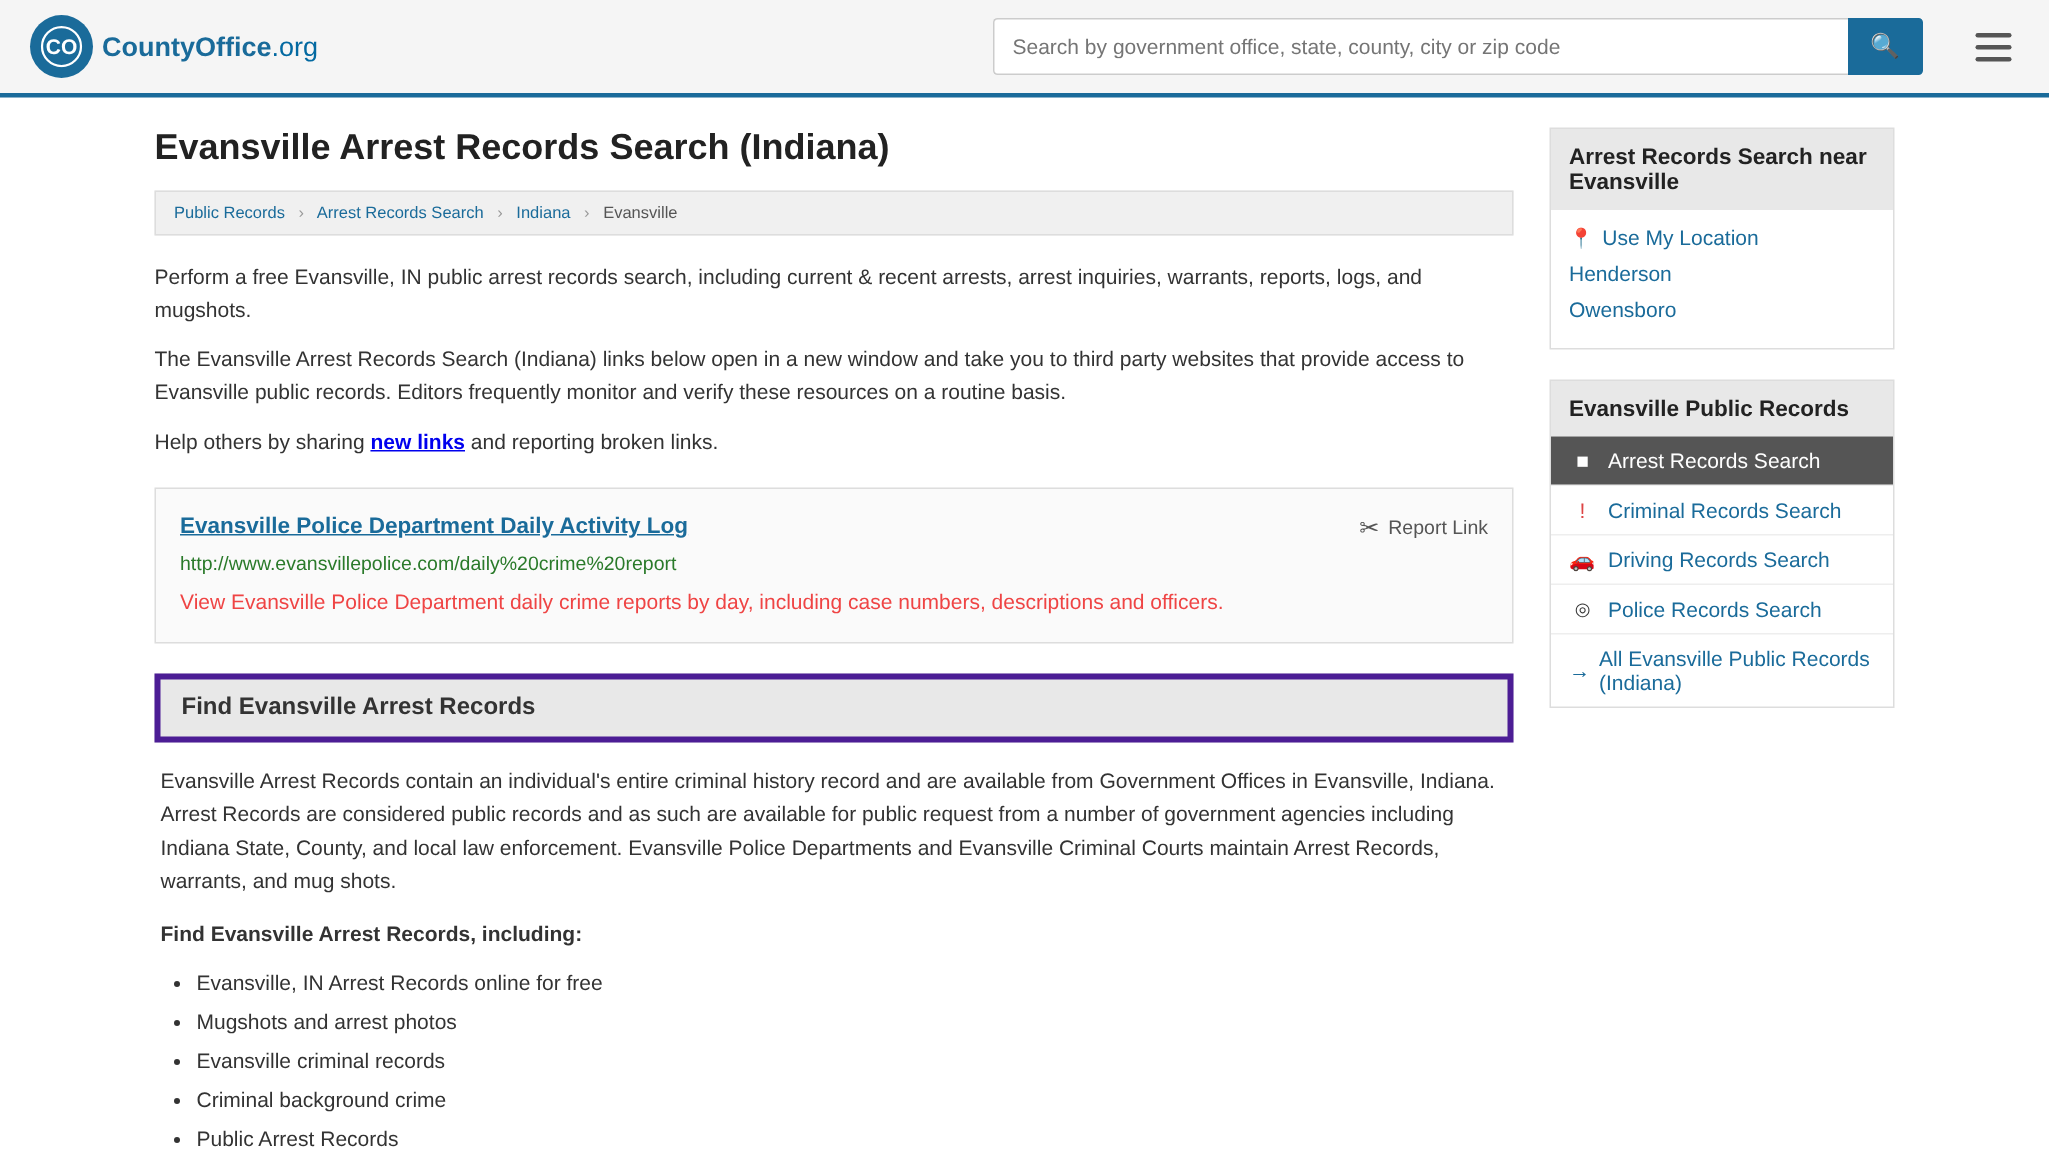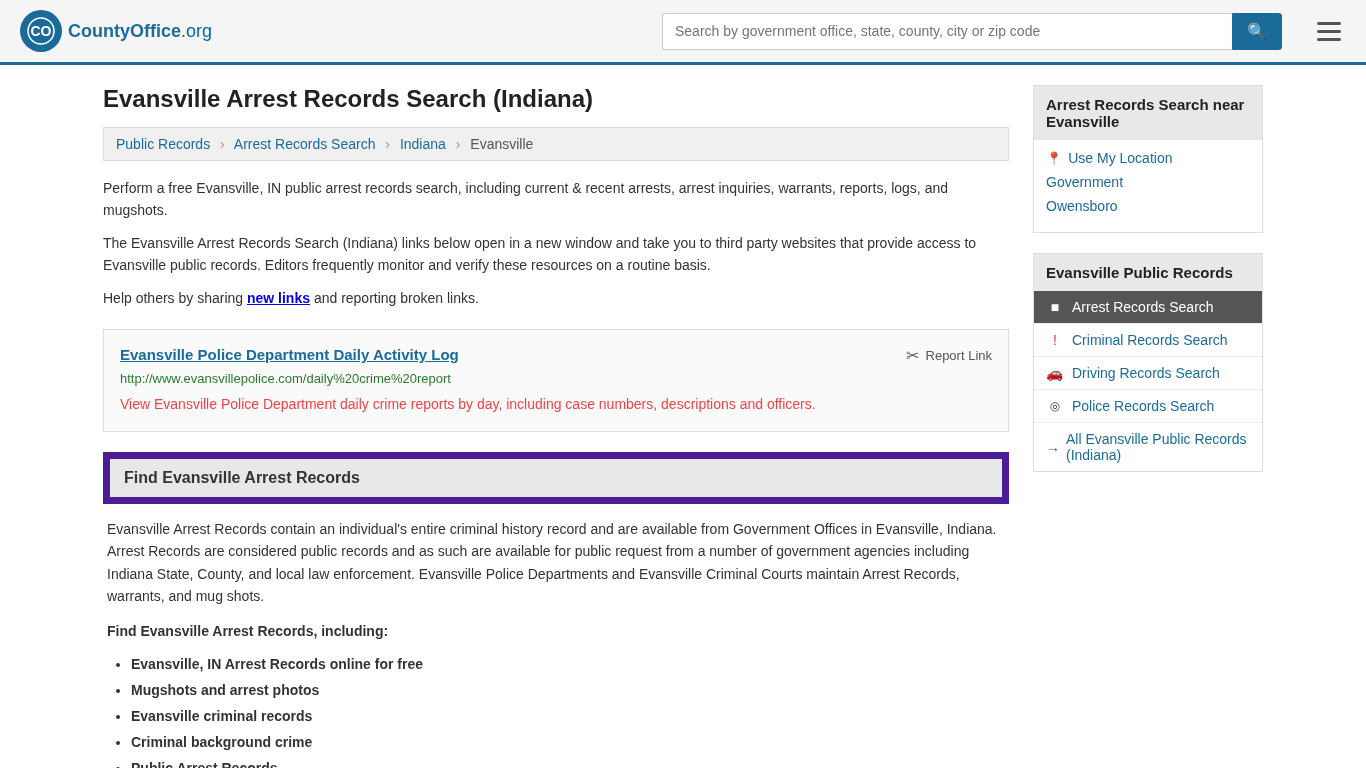--- a/index.html
+++ b/index.html
@@ -103,21 +103,21 @@
       font-size: 24px;
       font-weight: bold;
       color: #222;
       margin-bottom: 14px;
     }
 
     .breadcrumb {
       background: #f0f0f0;
       padding: 8px 12px;
       border: 1px solid #ddd;
-      font-size: 14px;
+      font-size: 11px;
       margin-bottom: 16px;
       color: #555;
     }
     .breadcrumb a {
       color: #1a6b9a;
       text-decoration: none;
     }
     .breadcrumb .sep { margin: 0 6px; color: #999; }
 
     .intro-text {
@@ -162,21 +162,21 @@
       margin-bottom: 8px;
     }
     .link-description {
       font-size: 14px;
       color: #ef4444;
       line-height: 1.5;
     }
 
     .section-header {
       background: #e8e8e8;
-      border: 7px solid #4c1d95;
+      border: 4px solid #4c1d95;
       padding: 10px 14px;
       font-size: 16px;
       font-weight: bold;
       margin-bottom: 14px;
       margin-top: 10px;
     }
 
     .section-content {
       padding: 0 4px;
     }
@@ -191,21 +191,20 @@
     }
 
     .bullet-list {
       list-style: disc;
       padding-left: 24px;
       margin-top: 8px;
     }
     .bullet-list li {
       margin-bottom: 5px;
       line-height: 1.5;
-      font-weight: bold;
     }
 
     
     .sidebar {
       width: 230px;
       flex-shrink: 0;
     }
 
     .sidebar-section {
       border: 1px solid #ddd;
@@ -362,21 +361,21 @@
   <aside class="sidebar">
 
     <div class="sidebar-section">
       <div class="sidebar-section-title">Arrest Records Search near Evansville</div>
       <div class="sidebar-section-body">
         <div class="location-item">
           <span style="color:#555;">📍</span>
           <a href="#">Use My Location</a>
         </div>
         <div class="location-link-item">
-          <a href="#">Government</a>
+          <a href="#">Henderson</a>
         </div>
         <div class="location-link-item">
           <a href="#">Owensboro</a>
         </div>
       </div>
     </div>
 
     <div class="sidebar-section">
       <div class="sidebar-section-title">Evansville Public Records</div>
 

